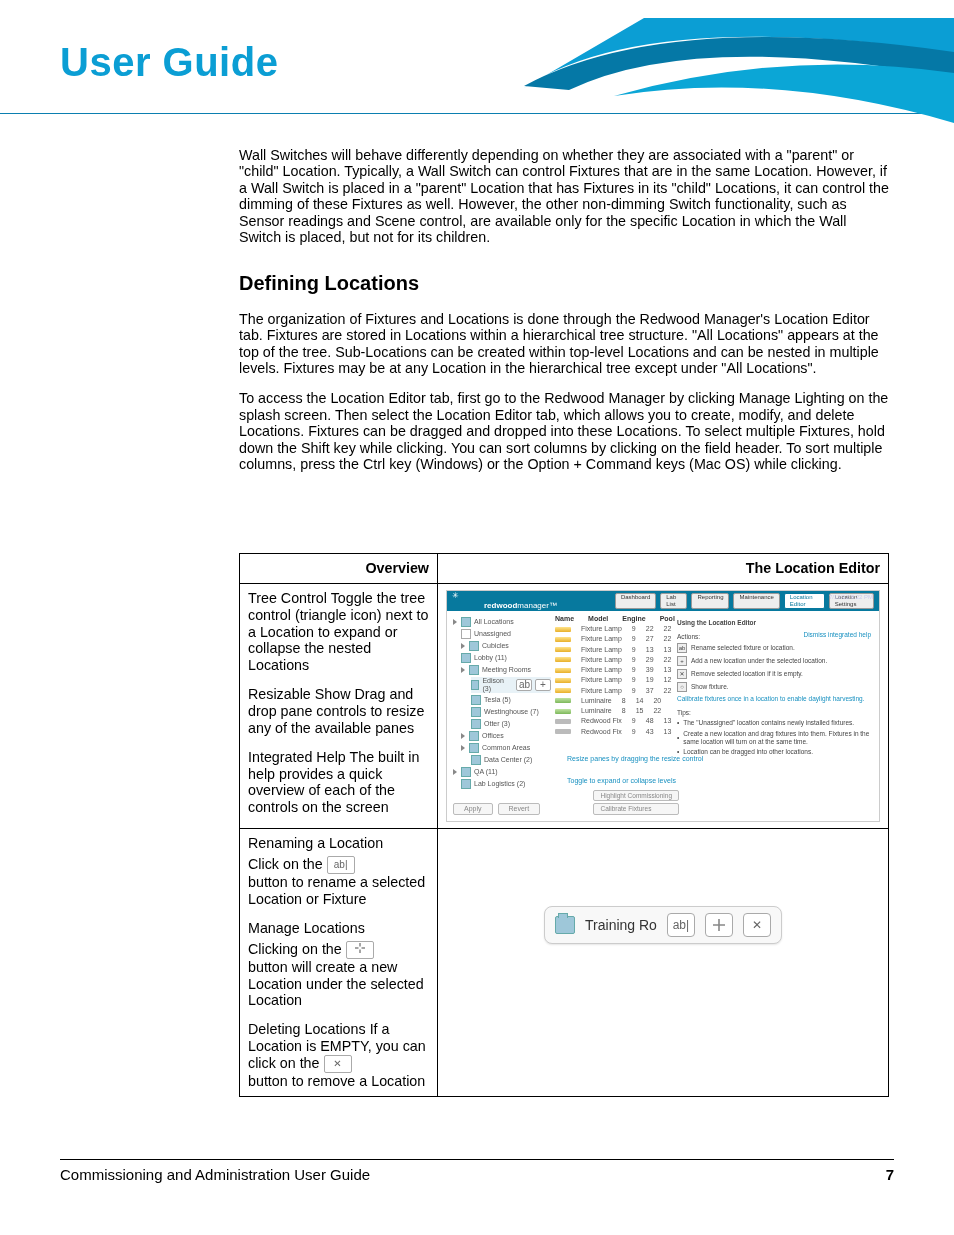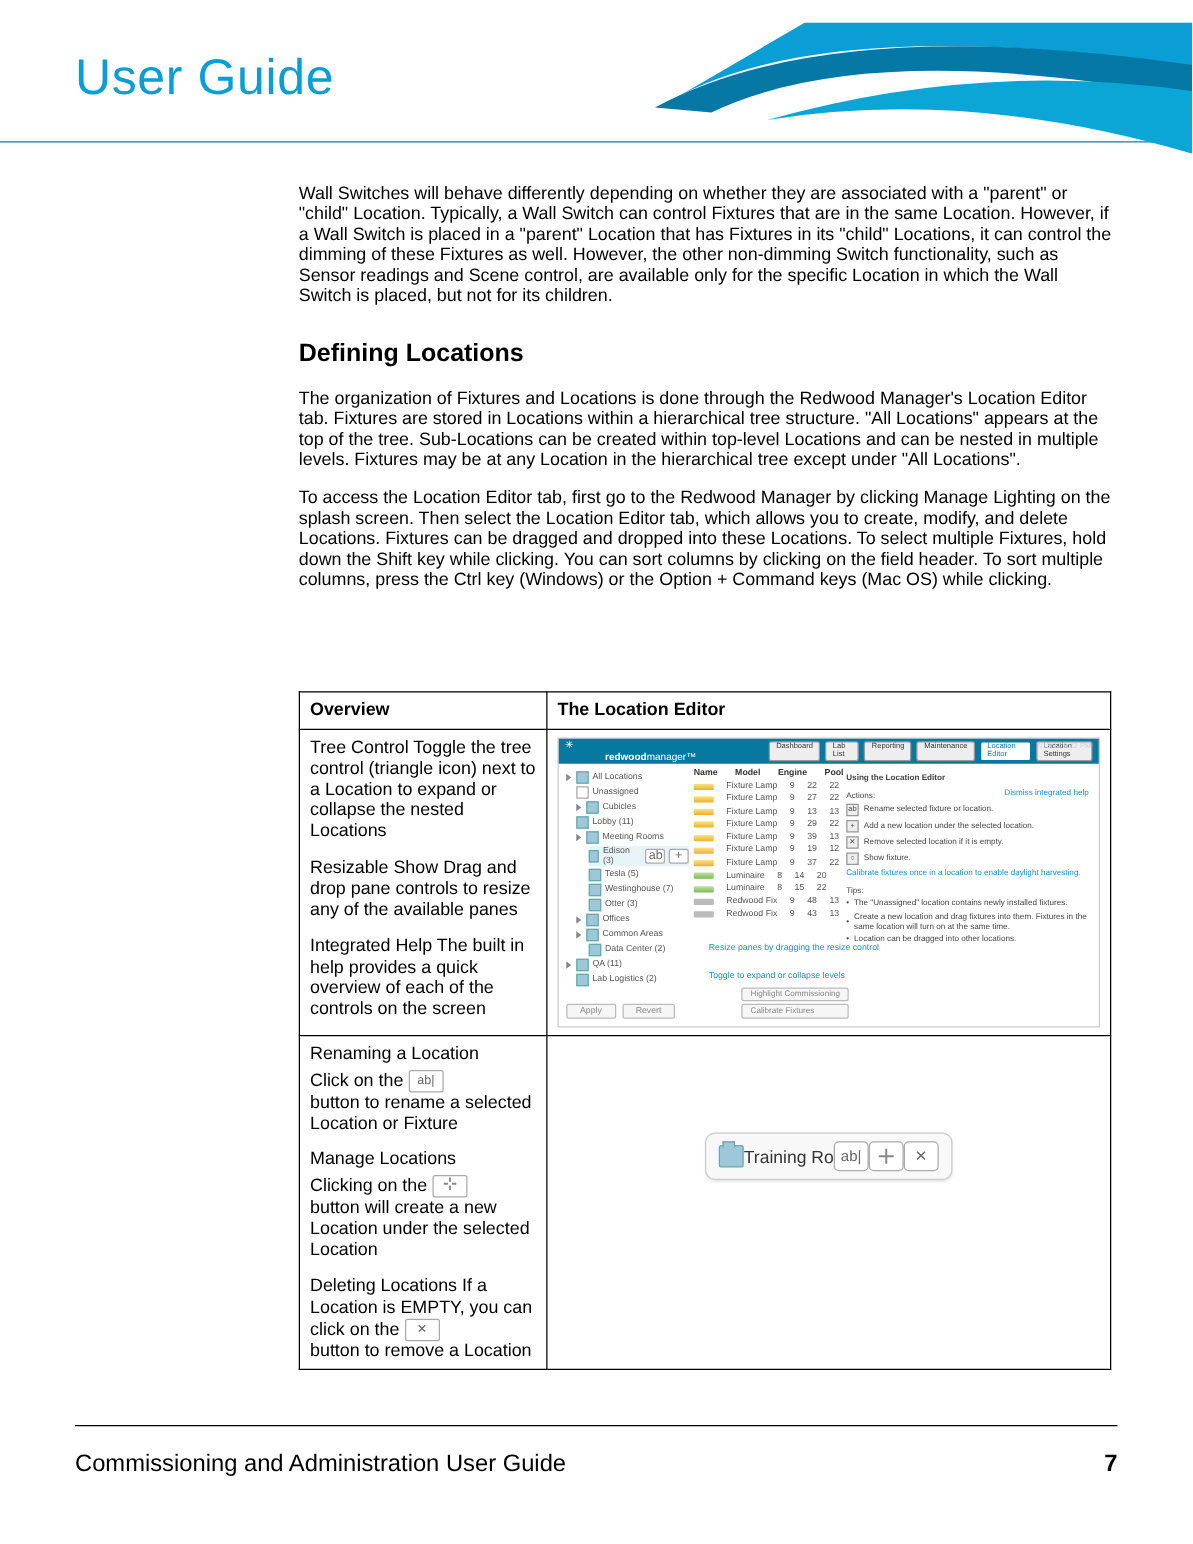--- a/index.html
+++ b/index.html
@@ -1,28 +1,28 @@
 <!DOCTYPE html>
 <html><head>
 <meta charset="utf-8">
 <style>
   html,body{margin:0;padding:0;background:#fff;font-family:Arial,Helvetica,sans-serif;color:#000;}
   .page{width:954px;height:1235px;position:relative;background:#fff;overflow:hidden;}
   
   .header{position:absolute;left:0;top:18px;width:954px;height:95px;border-bottom:1px solid #0b7fb0;}
-  .title{position:absolute;left:60px;top:22px;font-size:40px;font-weight:400;color:#0b9ed4;letter-spacing:.5px;}
+  .title{position:absolute;left:60px;top:22px;font-size:40px;font-weight:700;color:#0b9ed4;letter-spacing:.5px;}
   .swoosh{position:absolute;right:0;top:0;width:430px;height:105px;}
   
   .body{position:absolute;left:239px;top:147px;width:650px;font-size:14.3px;line-height:1.15;}
   .body p{margin:0 0 14px 0;}
   .h2{font-size:20px;font-weight:bold;margin:26px 0 16px 0;}
   
   .tbl{position:absolute;left:239px;top:553px;width:650px;border-collapse:collapse;font-size:14.3px;line-height:1.18;}
   .tbl td,.tbl th{border:1px solid #000;vertical-align:top;padding:6px 8px;}
-  .tbl th{text-align:left;font-weight:bold;}
+  .tbl th{text-align:right;font-weight:bold;}
   .tbl td.left{width:197px;}
   .cell-sec{margin-bottom:12px;}
   .cell-sec:last-child{margin-bottom:0;}
   .mini-icon{display:inline-block;border:1px solid #aaa;border-radius:2px;background:#fff;min-width:22px;height:16px;font-size:10px;line-height:16px;text-align:center;vertical-align:middle;color:#666;padding:0 2px;}
   
   .shot1{width:432px;height:230px;border:1px solid #ccc;background:#fff;position:relative;font-size:7px;color:#555;}
   .shot1 .topbar{height:16px;background:#07799e;color:#fff;font-size:8px;padding:2px 5px;display:flex;align-items:center;gap:18px;}
   .shot1 .topbar .brand b{font-weight:bold;padding-left:32px;}
   .shot1 .tabs{display:flex;gap:4px;margin-left:40px;}
   .shot1 .tabs span{background:#eee;border:1px solid #999;border-radius:2px;padding:0 5px;font-size:6px;color:#333;}
@@ -45,27 +45,27 @@
   .shot1 .s-right .arow{display:flex;gap:4px;align-items:center;margin:3px 0;}
   .shot1 .s-right .aic{width:8px;height:8px;border:1px solid #999;background:#eee;font-size:6px;line-height:8px;text-align:center;}
   .shot1 .note-resize{position:absolute;left:120px;top:164px;color:#1790c0;font-size:7px;}
   .shot1 .note-toggle{position:absolute;left:120px;top:186px;color:#1790c0;font-size:7px;}
   .shot1 .btnrow{position:absolute;left:6px;bottom:6px;display:flex;gap:5px;}
   .shot1 .btn{border:1px solid #bbb;border-radius:2px;padding:1px 10px;background:#f6f6f6;font-size:7px;color:#888;}
   .shot1 .btnrow2{position:absolute;right:200px;bottom:6px;}
   .shot1 .btnrow2 .btn{font-size:6.5px;padding:1px 6px;}
   
   .shot2{display:flex;align-items:center;justify-content:center;height:180px;}
-  .node{display:flex;align-items:center;background:#f8f8f8;border:1px solid #ccc;border-radius:8px;padding:6px 10px;box-shadow:0 1px 2px rgba(0,0,0,.1);}
+  .node{display:flex;align-items:center;gap:10px;background:#f8f8f8;border:1px solid #ccc;border-radius:8px;padding:6px 10px;box-shadow:0 1px 2px rgba(0,0,0,.1);}
   .node .folder{width:18px;height:16px;background:#9ec7d9;border:1px solid #6aa;border-radius:2px;position:relative;}
   .node .folder::before{content:"";position:absolute;left:2px;top:-4px;width:8px;height:4px;background:#9ec7d9;border:1px solid #6aa;border-bottom:none;}
   .node .name{font-size:14px;color:#333;}
   .node .btn{border:1px solid #aaa;border-radius:4px;width:26px;height:22px;display:flex;align-items:center;justify-content:center;background:#fff;font-size:12px;color:#666;}
   
-  .footer{position:absolute;left:60px;bottom:52px;width:834px;border-top:1px solid #000;padding-top:20px;font-size:19px;display:flex;justify-content:space-between;}
+  .footer{position:absolute;left:60px;bottom:52px;width:834px;border-top:1px solid #000;padding-top:6px;font-size:15px;display:flex;justify-content:space-between;}
 </style>
 </head>
 <body>
 <div class="page">
 
 <div class="header">
   <div class="title">User Guide</div>
   <svg class="swoosh" viewBox="0 0 430 105" preserveAspectRatio="none">
     <path d="M0,70 Q120,-10 430,35 L430,0 L120,0 Z" fill="#0b9ed4"></path>
     <path d="M45,72 Q170,12 430,60 L430,34 Q140,-8 0,68 Z" fill="#0578a6"></path>

